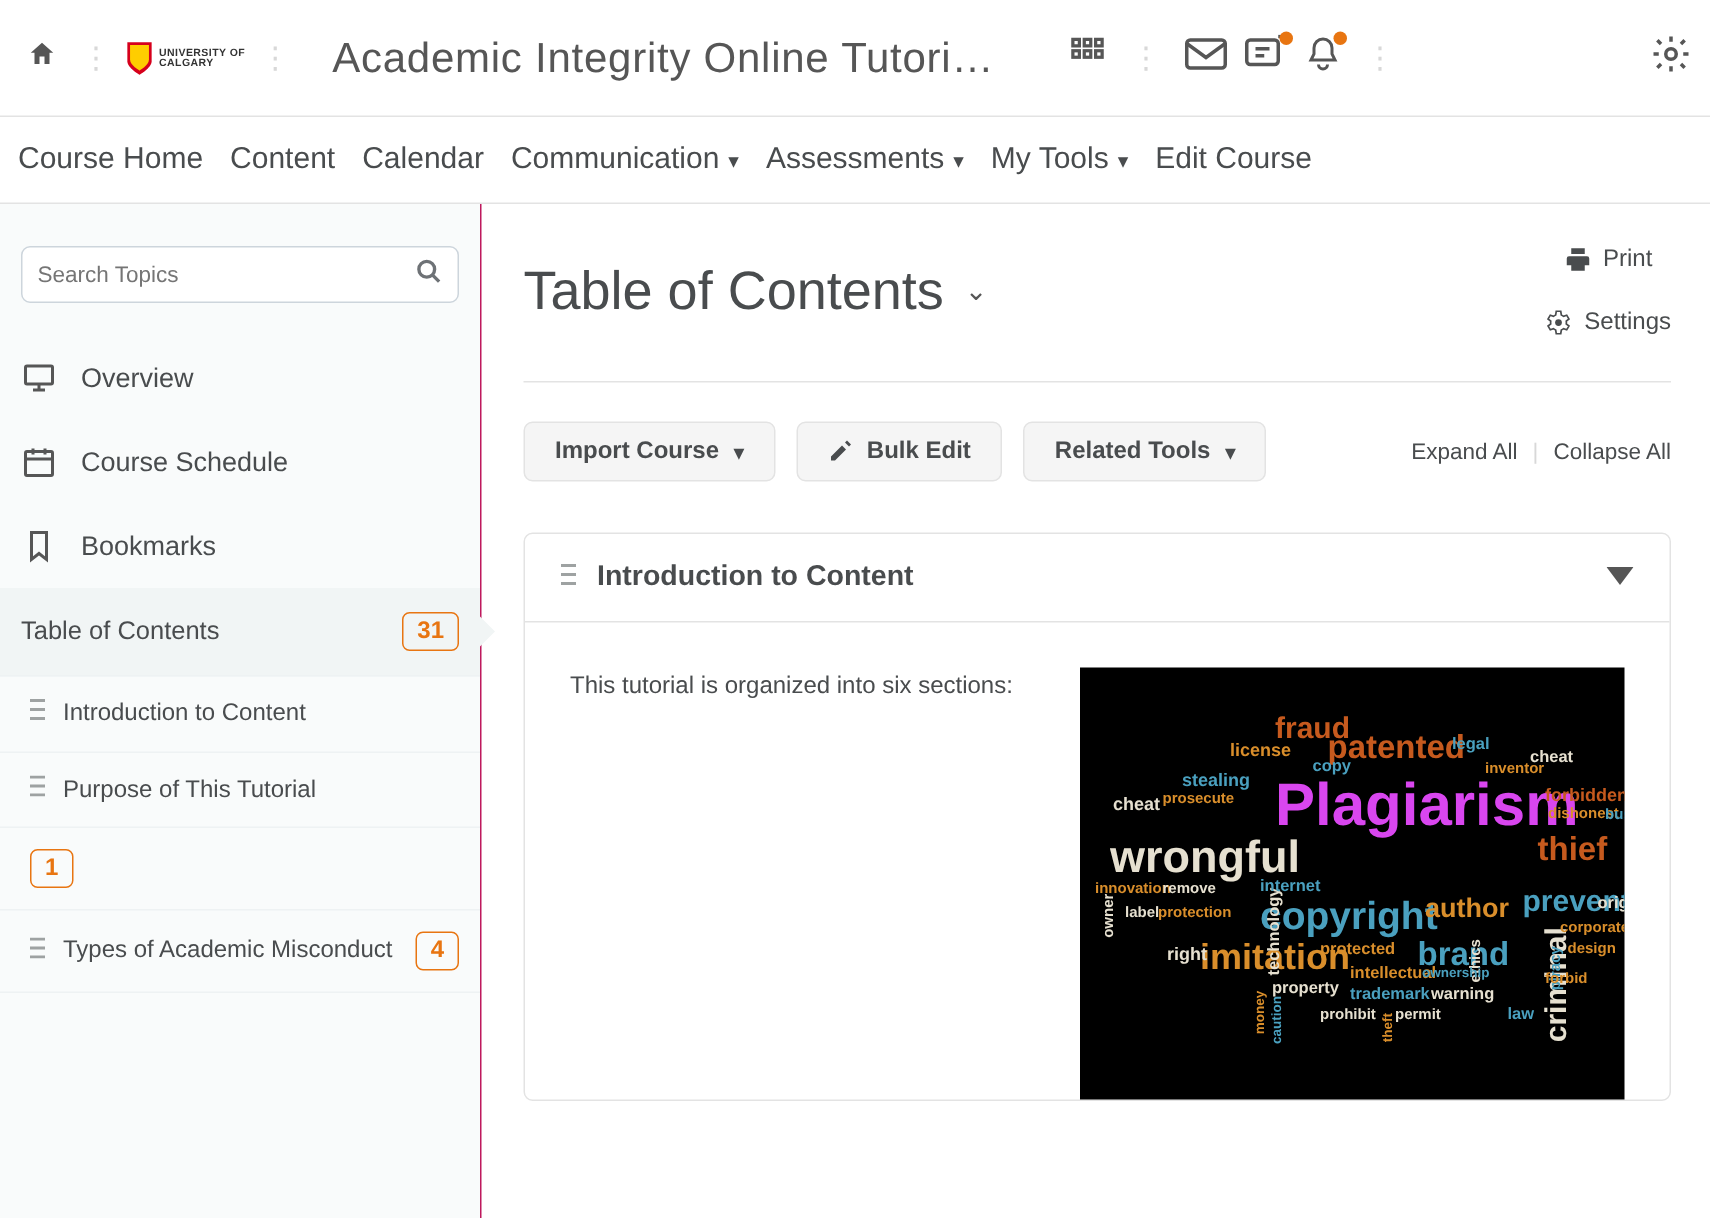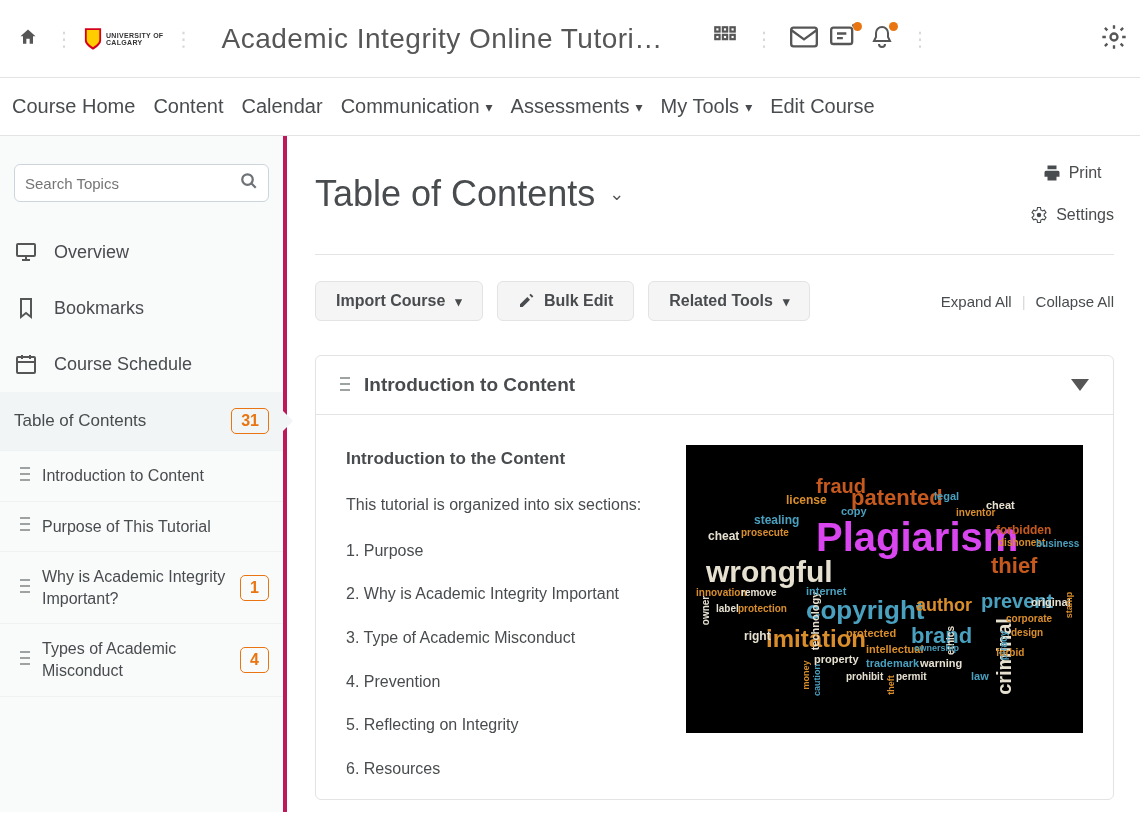--- a/index.html
+++ b/index.html
@@ -18,21 +18,21 @@
   .notif-dot { position: absolute; top: 4px; right: 2px; width: 9px; height: 9px; background: #e87511; border-radius: 50%; }
   .gear-icon { margin-left: auto; color: #565656; cursor: pointer; }
   
   
   .nav-bar { display: flex; align-items: center; gap: 18px; padding: 0 12px; height: 58px; border-bottom: 1px solid #e3e3e3; font-size: 20px; color: #494c4e; }
   .nav-item { cursor: pointer; white-space: nowrap; display: flex; align-items: center; gap: 6px; }
   .nav-chev { font-size: 14px; }
   
   
   .main { display: flex; }
-  .sidebar { width: 287px; background: #f9fbfb; border-right: 4px solid #be185d; padding-top: 28px; min-height: 676px; }
+  .sidebar { width: 321px; background: #f9fbfb; border-right: 1px solid #be185d; padding-top: 28px; min-height: 676px; }
   .content { flex: 1; padding: 28px 26px 0 28px; }
   
   
   .search-wrap { padding: 0 14px 22px 14px; }
   .search-box { display: flex; align-items: center; border: 1px solid #cdd5dc; border-radius: 6px; height: 38px; padding: 0 10px; background: #fff; }
   .search-input { flex: 1; border: none; outline: none; font-size: 15px; color: #6e7276; background: transparent; }
   .search-btn { color: #6e7276; cursor: pointer; }
   
   .side-link { display: flex; align-items: center; gap: 16px; padding: 16px 14px; font-size: 18px; color: #494c4e; cursor: pointer; }
   .side-link svg { flex-shrink: 0; }
@@ -174,30 +174,30 @@
     </div>
     <div class="side-link">
       <svg width="24" height="24" viewBox="0 0 24 24" fill="none" stroke="#565656" stroke-width="2">
           <rect x="3" y="4" width="18" height="12" rx="1"></rect>
           <path d="M8 20h8M12 16v4"></path>
         </svg>
       <span>Overview</span>
     </div>
     <div class="side-link">
       <svg width="24" height="24" viewBox="0 0 24 24" fill="none" stroke="#565656" stroke-width="2">
-          <path d="M7 3h10v18l-5-4-5 4z"></path>
-        </svg>
-      <span>Bookmarks</span>
+          <rect x="3" y="5" width="18" height="16" rx="1"></rect>
+          <path d="M3 10h18M8 3v4M16 3v4"></path>
+        </svg>
+      <span>Course Schedule</span>
     </div>
     <div class="side-link">
       <svg width="24" height="24" viewBox="0 0 24 24" fill="none" stroke="#565656" stroke-width="2">
-          <rect x="3" y="5" width="18" height="16" rx="1"></rect>
-          <path d="M3 10h18M8 3v4M16 3v4"></path>
-        </svg>
-      <span>Course Schedule</span>
+          <path d="M7 3h10v18l-5-4-5 4z"></path>
+        </svg>
+      <span>Bookmarks</span>
     </div>
     <div class="toc-item active">
       <span>Table of Contents</span>
       <span class="badge">31</span>
     </div>
     <div id="sidebar-items">
         <div class="sub-item">
           <div class="sub-item-left">
     <span class="drag-handle"><svg width="10" height="14" viewBox="0 0 10 14" fill="currentColor">
                 <rect x="0" y="0" width="10" height="2"></rect>
@@ -211,28 +211,20 @@
           <div class="sub-item-left">
     <span class="drag-handle"><svg width="10" height="14" viewBox="0 0 10 14" fill="currentColor">
                 <rect x="0" y="0" width="10" height="2"></rect>
                 <rect x="0" y="6" width="10" height="2"></rect>
                 <rect x="0" y="12" width="10" height="2"></rect>
               </svg></span>
     <span class="sub-label">Purpose of This Tutorial</span>
           </div>
     </div>
         <div class="sub-item">
-          <div class="sub-item-left">
-    <span class="drag-handle"><svg width="10" height="14" viewBox="0 0 10 14" fill="currentColor">
-                <rect x="0" y="0" width="10" height="2"></rect>
-                <rect x="0" y="6" width="10" height="2"></rect>
-                <rect x="0" y="12" width="10" height="2"></rect>
-              </svg></span>
-    <span class="sub-label">Why is Academic Integrity Important?</span>
-          </div>
     <span class="badge">1</span>
         </div>
         <div class="sub-item">
           <div class="sub-item-left">
     <span class="drag-handle"><svg width="10" height="14" viewBox="0 0 10 14" fill="currentColor">
                 <rect x="0" y="0" width="10" height="2"></rect>
                 <rect x="0" y="6" width="10" height="2"></rect>
                 <rect x="0" y="12" width="10" height="2"></rect>
               </svg></span>
     <span class="sub-label">Types of Academic Misconduct</span>
@@ -298,30 +290,21 @@
         </span>
         <span>Introduction to Content</span>
         <span class="collapse">
           <svg width="18" height="12" viewBox="0 0 18 12" fill="currentColor">
               <path d="M0 0h18l-9 12z"></path>
             </svg>
         </span>
       </div>
       <div class="module-body">
         <div class="module-text">
-          <h4>Introduction to the Content</h4>
           <p>This tutorial is organized into six sections:</p>
-          <div id="section-list">
-              <div class="li">1. Purpose</div>
-              <div class="li">2. Why is Academic Integrity Important</div>
-              <div class="li">3. Type of Academic Misconduct</div>
-              <div class="li">4. Prevention</div>
-              <div class="li">5. Reflecting on Integrity</div>
-              <div class="li">6. Resources</div>
-            </div>
         </div>
         <div class="wordcloud" id="wordcloud">
             <span class="wc" style="color: #d946ef; font-size: 40px; left: 130px; top: 70px;">Plagiarism</span>
             <span class="wc" style="color: rgb(230, 224, 208); font-size: 30px; left: 20px; top: 110px;">wrongful</span>
             <span class="wc" style="color: rgb(74, 160, 191); font-size: 26px; left: 120px; top: 150px;">copyright</span>
             <span class="wc" style="color: rgb(217, 142, 43); font-size: 24px; left: 80px; top: 180px;">imitation</span>
             <span class="wc" style="color: rgb(198, 90, 30); font-size: 22px; left: 165px; top: 40px;">patented</span>
             <span class="wc" style="color: rgb(198, 90, 30); font-size: 20px; left: 130px; top: 30px;">fraud</span>
             <span class="wc" style="color: rgb(74, 160, 191); font-size: 22px; left: 225px; top: 178px;">brand</span>
             <span class="wc" style="color: rgb(198, 90, 30); font-size: 22px; left: 305px; top: 108px;">thief</span>

